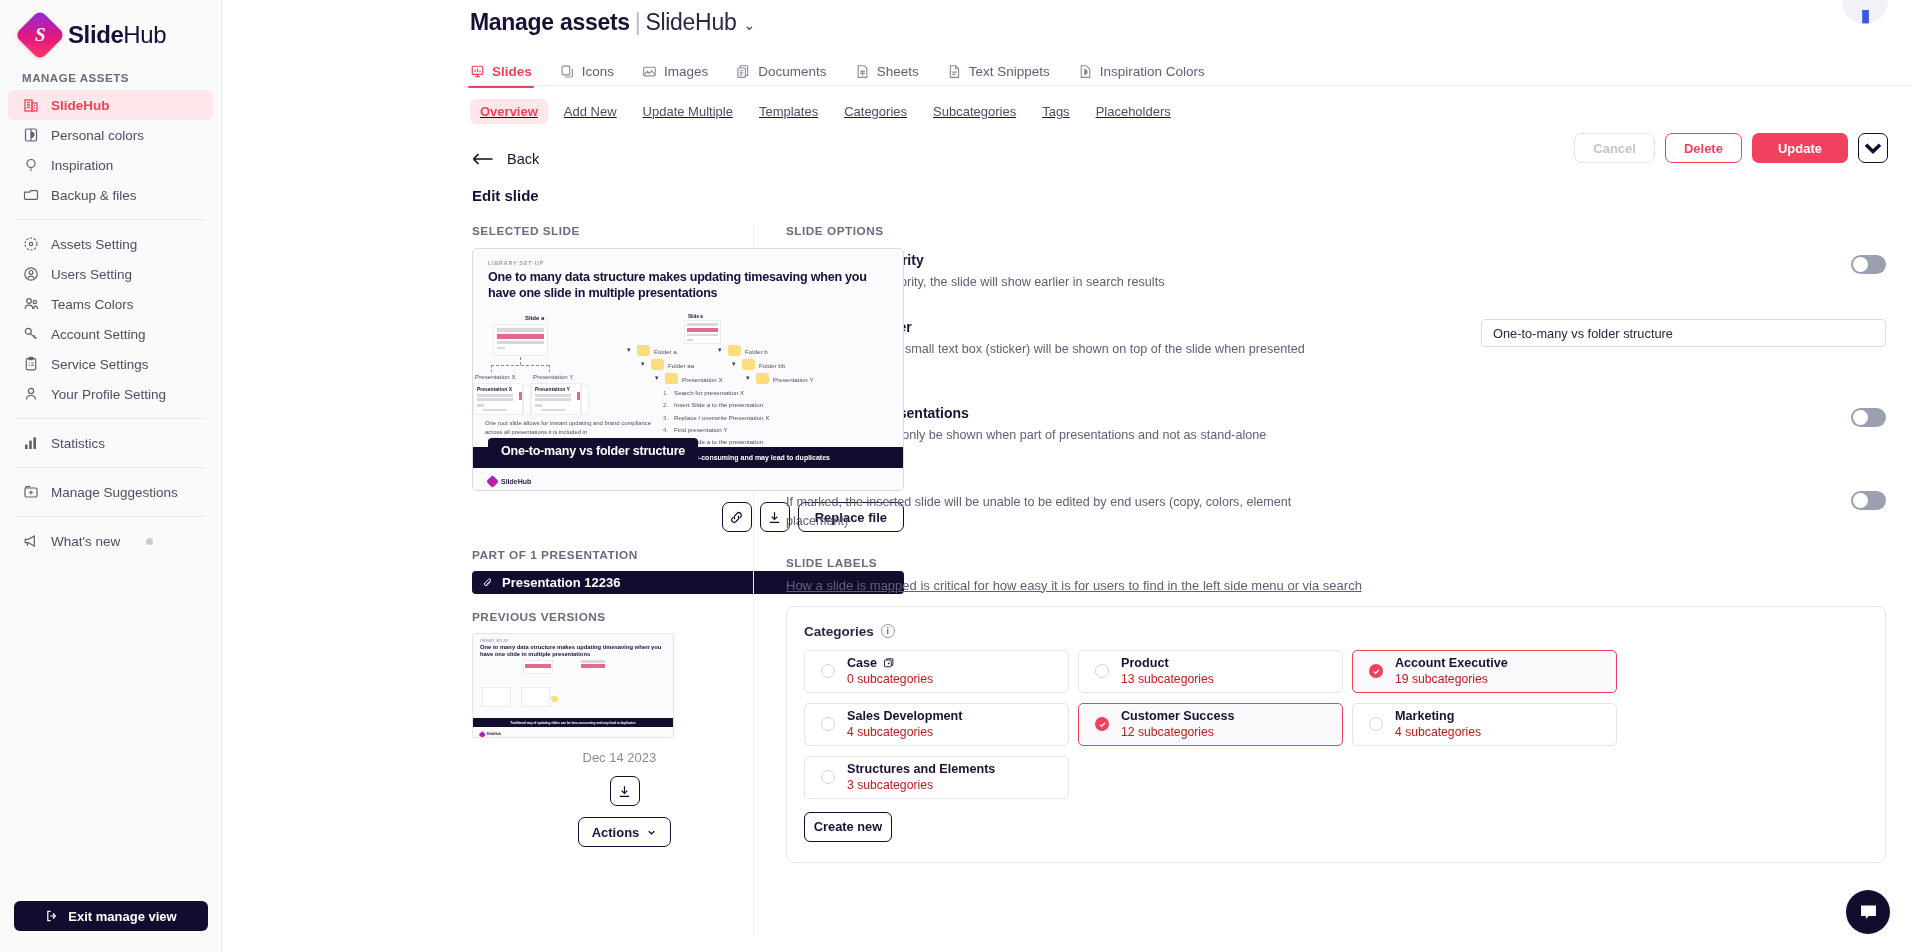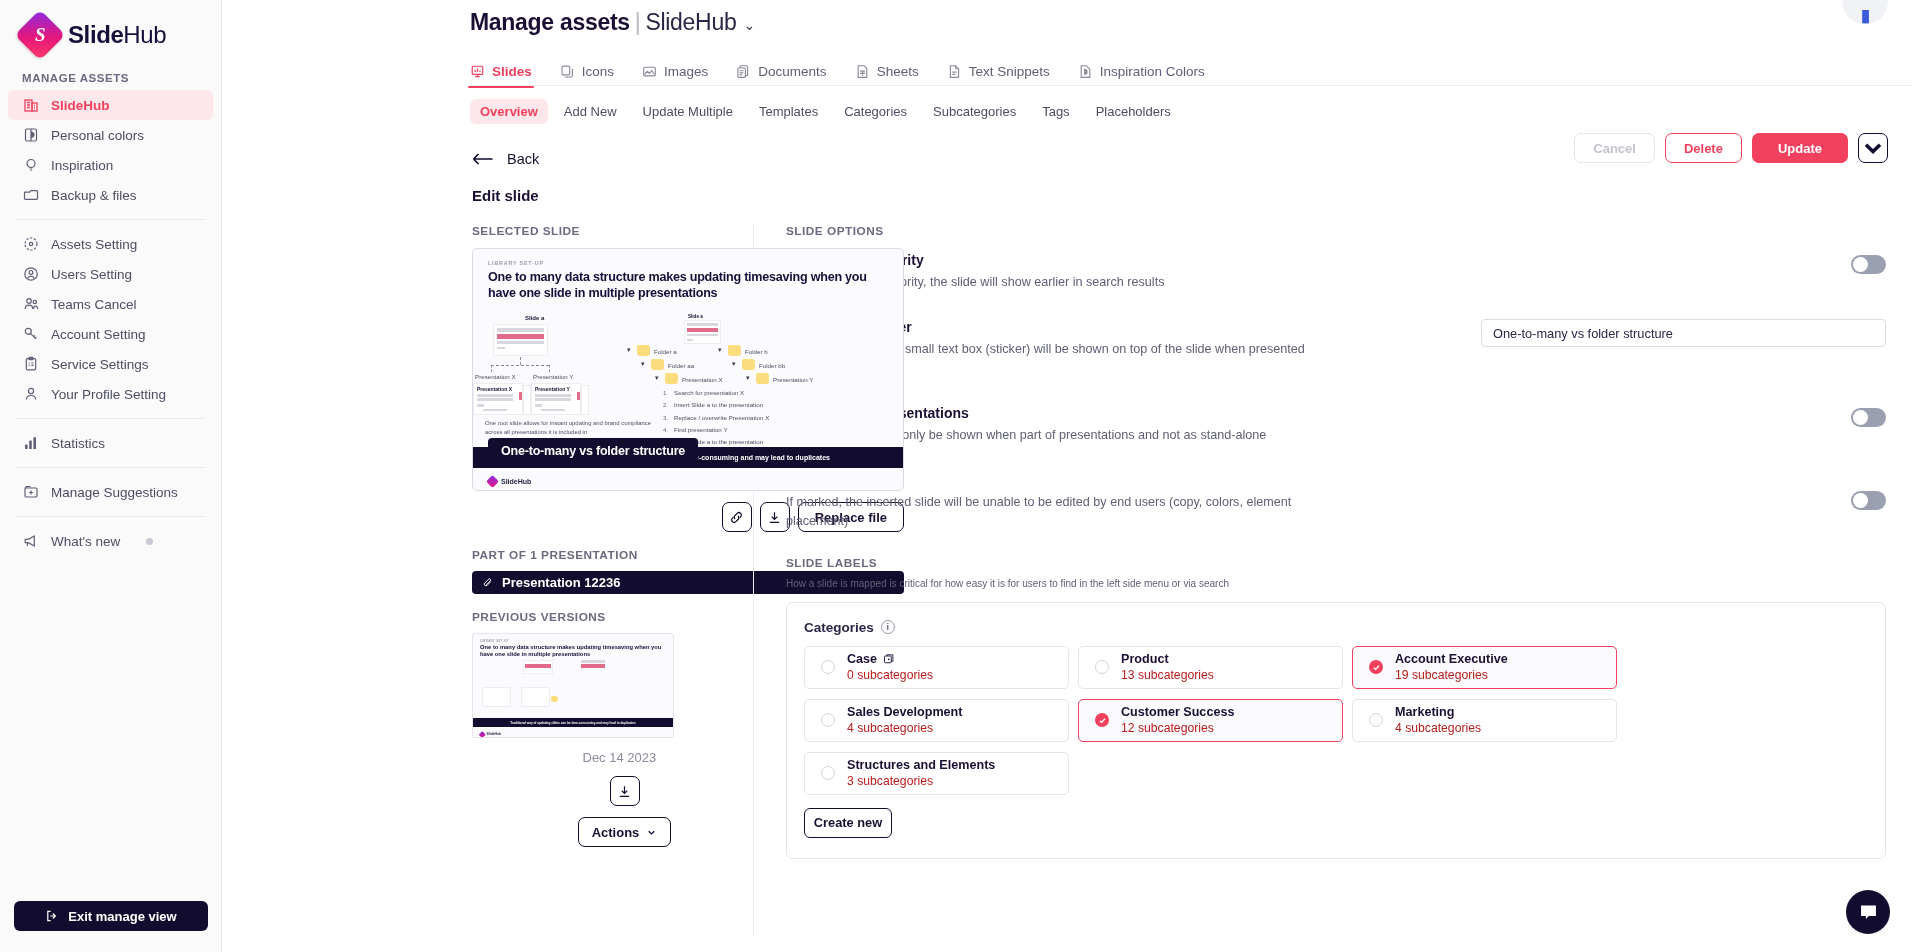--- a/index.html
+++ b/index.html
@@ -77,21 +77,21 @@
     display: flex; align-items: center; gap: 28px;
     padding: 0 0 0 248px; margin-top: 18px; height: 34px;
   }
   .tab { display: flex; align-items: center; gap: 7px; font-size: 13.5px; color: #5f6076;
          height: 34px; cursor: pointer; position: relative; }
   .tab svg { width: 15px; height: 15px; }
   .tab.active { color: #f2415e; font-weight: 600; }
   .tab.active::after { content:""; position:absolute; left:-2px; right:-2px; bottom:0; height:2.5px; background:#f2415e; border-radius:2px; }
   .tabs-rule { position: absolute; left: 248px; right: 0; top: 85px; height: 1px; background: #ededf2; }
 
-  .subtabs { display: flex; align-items: center; gap: 6px; padding-left: 248px; margin-top: 10px; height: 26px; }
+  .subtabs { display: flex; align-items: center; gap: 6px; padding-left: 248px; margin-top: 10px; height: 26px; text-decoration: underline; }
   .subtab { font-size: 13px; color: #4d4d63; padding: 5px 10px; border-radius: 6px; cursor: pointer; white-space: nowrap; }
   .subtab.active { background: #fde7ea; color: #f2415e; font-weight: 600; }
 
   .action-btns { position: absolute; right: 24px; top: 133px; display: flex; align-items: center; gap: 10px; }
   .btn { height: 30px; border-radius: 7px; font-size: 13px; font-weight: 700;
          display: flex; align-items: center; justify-content: center; cursor: pointer; padding: 0 18px; }
   .btn-cancel { border: 1px solid #e4e4ea; color: #c3c3cd; background: #fff; }
   .btn-delete { border: 1.4px solid #f2415e; color: #f2415e; background: #fff; }
   .btn-update { background: #f2415e; color: #fff; border: none; padding: 0 26px; }
   .btn-caret { width: 30px; padding: 0; border: 1.4px solid #120c2e; background: #fff; color: #120c2e; font-size: 12px; }
@@ -172,21 +172,21 @@
   .opt-desc { font-size:12.6px; color:#5f6076; margin-top:5px; line-height:1.45; max-width:520px; }
   .toggle { width:35px; height:19px; border-radius:10px; background:#9aa0b0; position:relative; flex:0 0 35px;
             cursor:pointer; margin-top:3px; }
   .toggle .knob { position:absolute; left:2px; top:2px; width:15px; height:15px; border-radius:50%; background:#fff; }
   .sticker-input { width:405px; height:28px; border:1px solid #dcdce4; border-radius:4px;
                    padding:0 11px; font-size:12.8px; color:#2b2546; background:#fff;
                    font-family:"Liberation Sans", sans-serif; }
   .opt-row.with-input { align-items:flex-start; }
 
   .labels-head { margin-top:26px; }
-  .labels-sub { font-size:10px; color:#5f6076; margin-top:8px; }
+  .labels-sub { font-size:13px; color:#5f6076; margin-top:8px;text-decoration:underline; }
 
   .cat-box { margin-top:13px; border:1px solid #e4e4ea; border-radius:7px; padding:17px 17px 20px 17px; }
   .cat-head { display:flex; align-items:center; gap:7px; font-size:13.5px; font-weight:600; color:#2b2546; }
   .info-i { width:14px; height:14px; border:1.2px solid #9a9aad; border-radius:50%; font-size:9px;
             display:flex; align-items:center; justify-content:center; color:#6a6a80; font-weight:700; }
   .cat-grid { display:grid; grid-template-columns: repeat(3, 265px); gap:10px 9px; margin-top:11px; }
   .cat-card { height:43px; border:1px solid #e4e4ea; border-radius:5px; background:#fff;
               display:flex; align-items:center; gap:12px; padding-left:16px; cursor:pointer; }
   .cat-card.sel { border:1.6px solid #f2415e; background:#fafafc; }
   .radio { width:14px; height:14px; border:1.3px solid #d3d3dc; border-radius:50%; flex:0 0 14px; }
@@ -279,21 +279,21 @@
     </div>
     <div class="nav-item">
       <span class="ic">
           <svg viewBox="0 0 16 16" fill="none" stroke="#5f6076" stroke-width="1.2">
             <circle cx="6" cy="5" r="2.3"></circle>
             <path d="M2.2 13c0-2.4 1.7-3.8 3.8-3.8S9.8 10.6 9.8 13"></path>
             <circle cx="11.8" cy="6" r="1.7"></circle>
             <path d="M10.6 13c0-1.9.8-2.9 2-2.9s2 1 2 2.9"></path>
           </svg>
         </span>
-      <span>Teams Cancel</span>
+      <span>Teams Colors</span>
     </div>
     <div class="nav-item">
       <span class="ic">
           <svg viewBox="0 0 16 16" fill="none" stroke="#5f6076" stroke-width="1.2">
             <circle cx="5.3" cy="5.3" r="3"></circle>
             <path d="M7.4 7.4l5.5 5.5M10.6 10.6l1.2-1.2M12.1 12.1l1.2-1.2"></path>
           </svg>
         </span>
       <span>Account Setting</span>
     </div>

